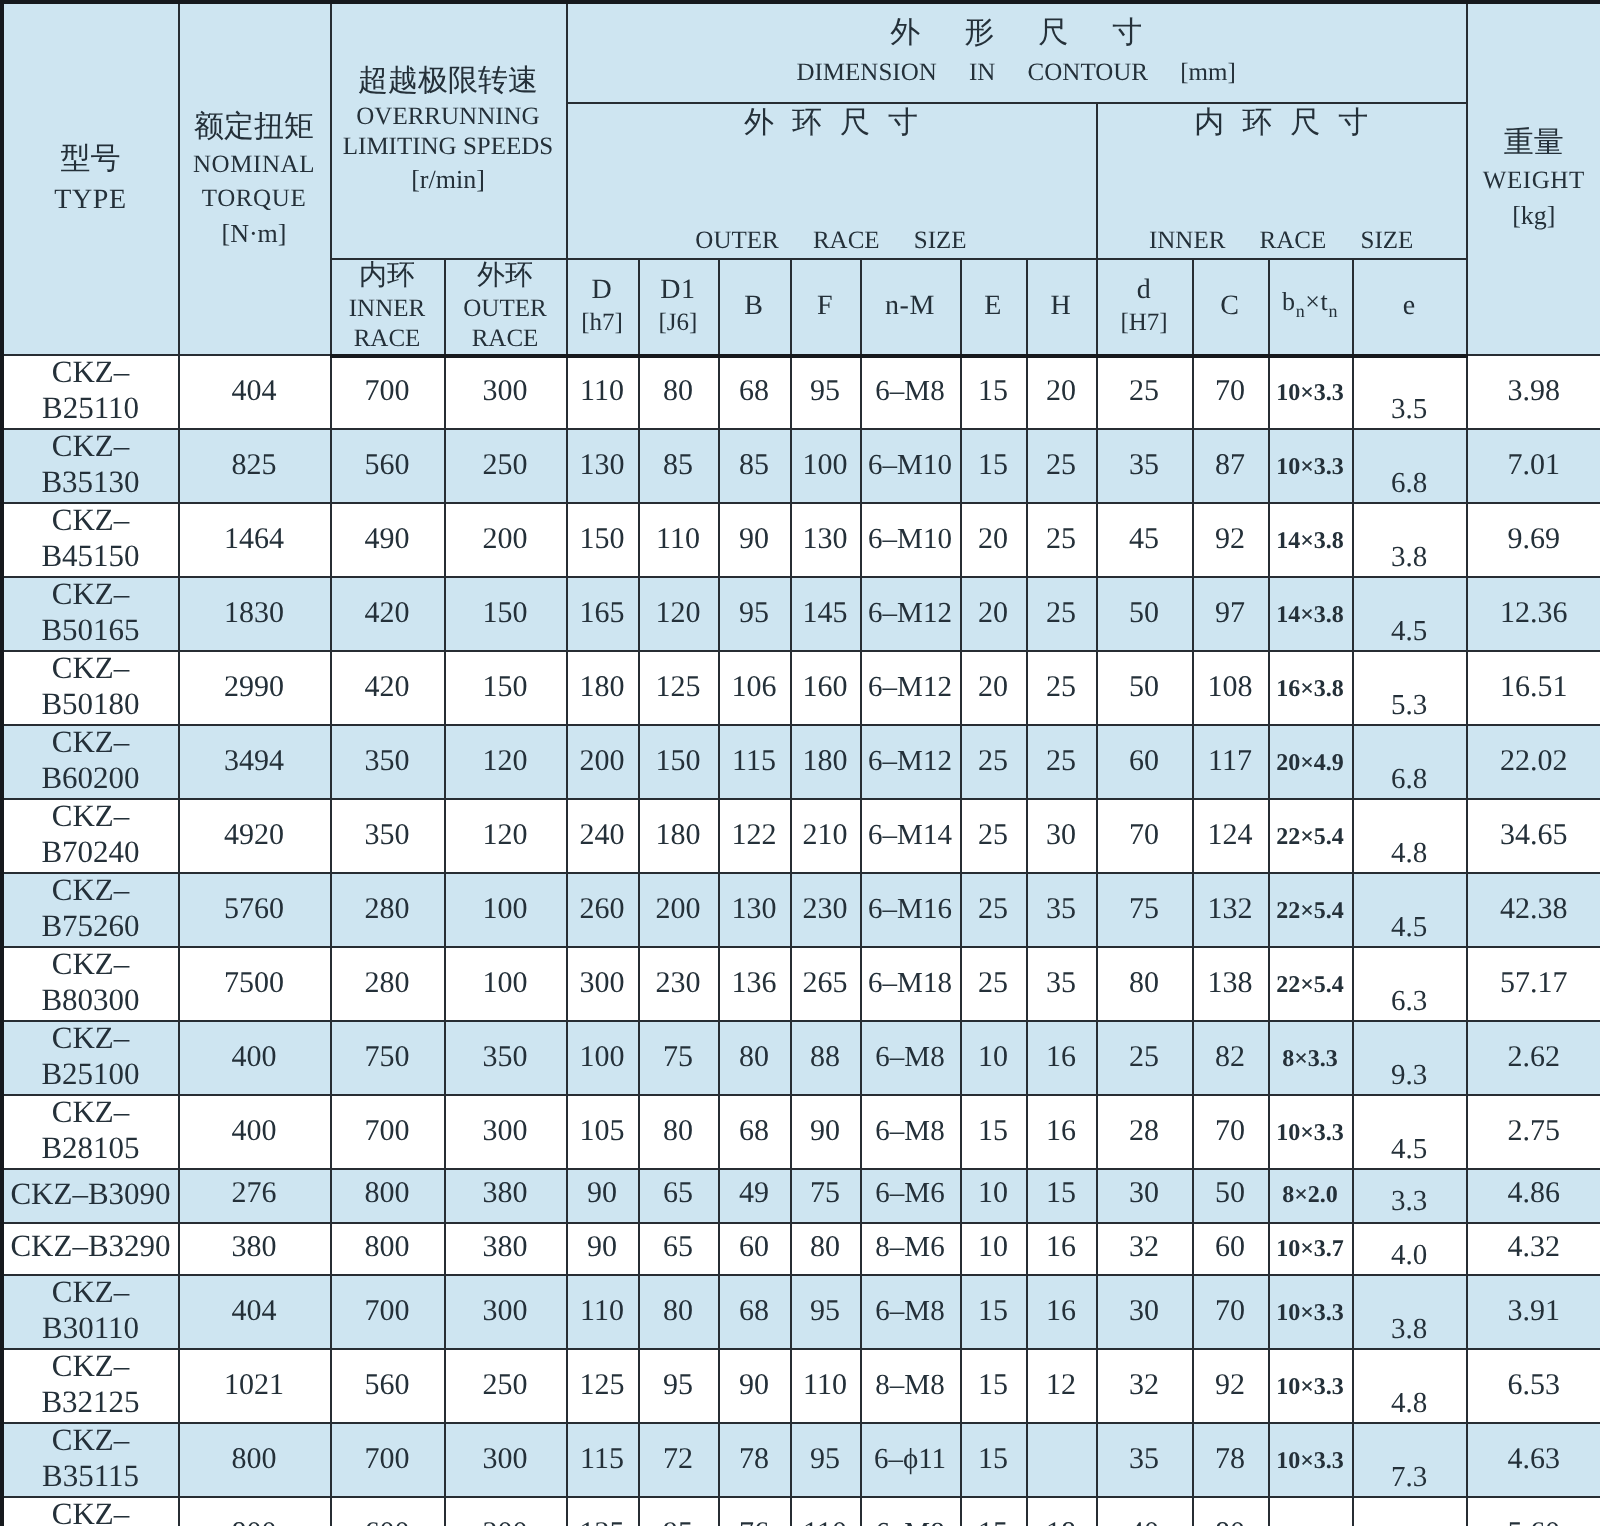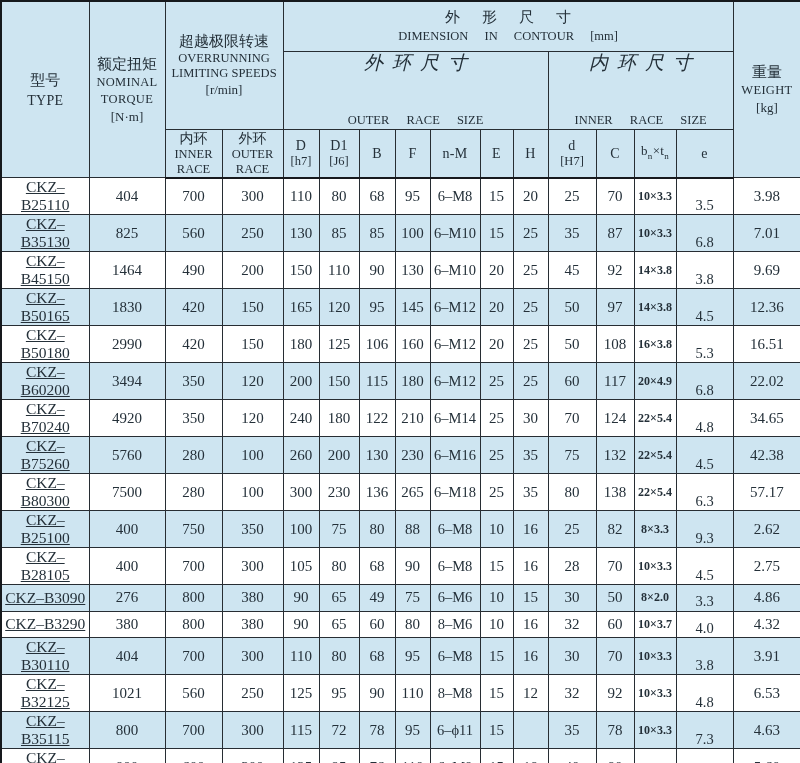--- a/index.html
+++ b/index.html
@@ -33,28 +33,28 @@
   .stack { display:flex; flex-direction:column; justify-content:center; align-items:center; height:100%; }
   .zh  { font-size: 15px; line-height: 20px; }
   .en  { font-size: 12.5px; line-height: 17px; letter-spacing: 0.3px; }
   .en-tight { font-size: 12.5px; line-height: 15px; }
   .zh-tight { font-size: 14px; line-height: 17px; }
   .gap6  { gap: 0; }
   .gap10 { }
   .gap14 { gap: 2px; }
 
   .sp-wide   { letter-spacing: 22px; padding-left: 22px; font-size: 15px; line-height: 21px; }
-  .sp-med    { letter-spacing: 9px;  padding-left: 9px;  font-size: 19px; line-height: 21px; font-style: italic; }
+  .sp-med    { letter-spacing: 9px;  padding-left: 9px;  font-size: 15px; line-height: 21px; }
   .ws-wide   { word-spacing: 13px; font-size: 12.5px; line-height: 17px; text-align: right; }
   .ws-med    { word-spacing: 14px; font-size: 12.5px; line-height: 17px; margin-top: 39px; }
 
   .unit { font-size: 13px; line-height: 18px; }
   sub { font-size: 9px; }
 
-  td.c0  { font-size: 15.5px; text-decoration: underline; }
+  td.c0  { font-size: 15.5px; }
   td.c8  { font-size: 14.5px; }
   td.c13 { font-size: 12px; font-weight: bold; }
   td.c14 { vertical-align: bottom; font-size: 14.5px; line-height: 1.05; padding-bottom: 1px; }
   td.c15 { font-size: 15px; }
 </style>
 </head>
 <body>
 
 <table>
   <colgroup>

